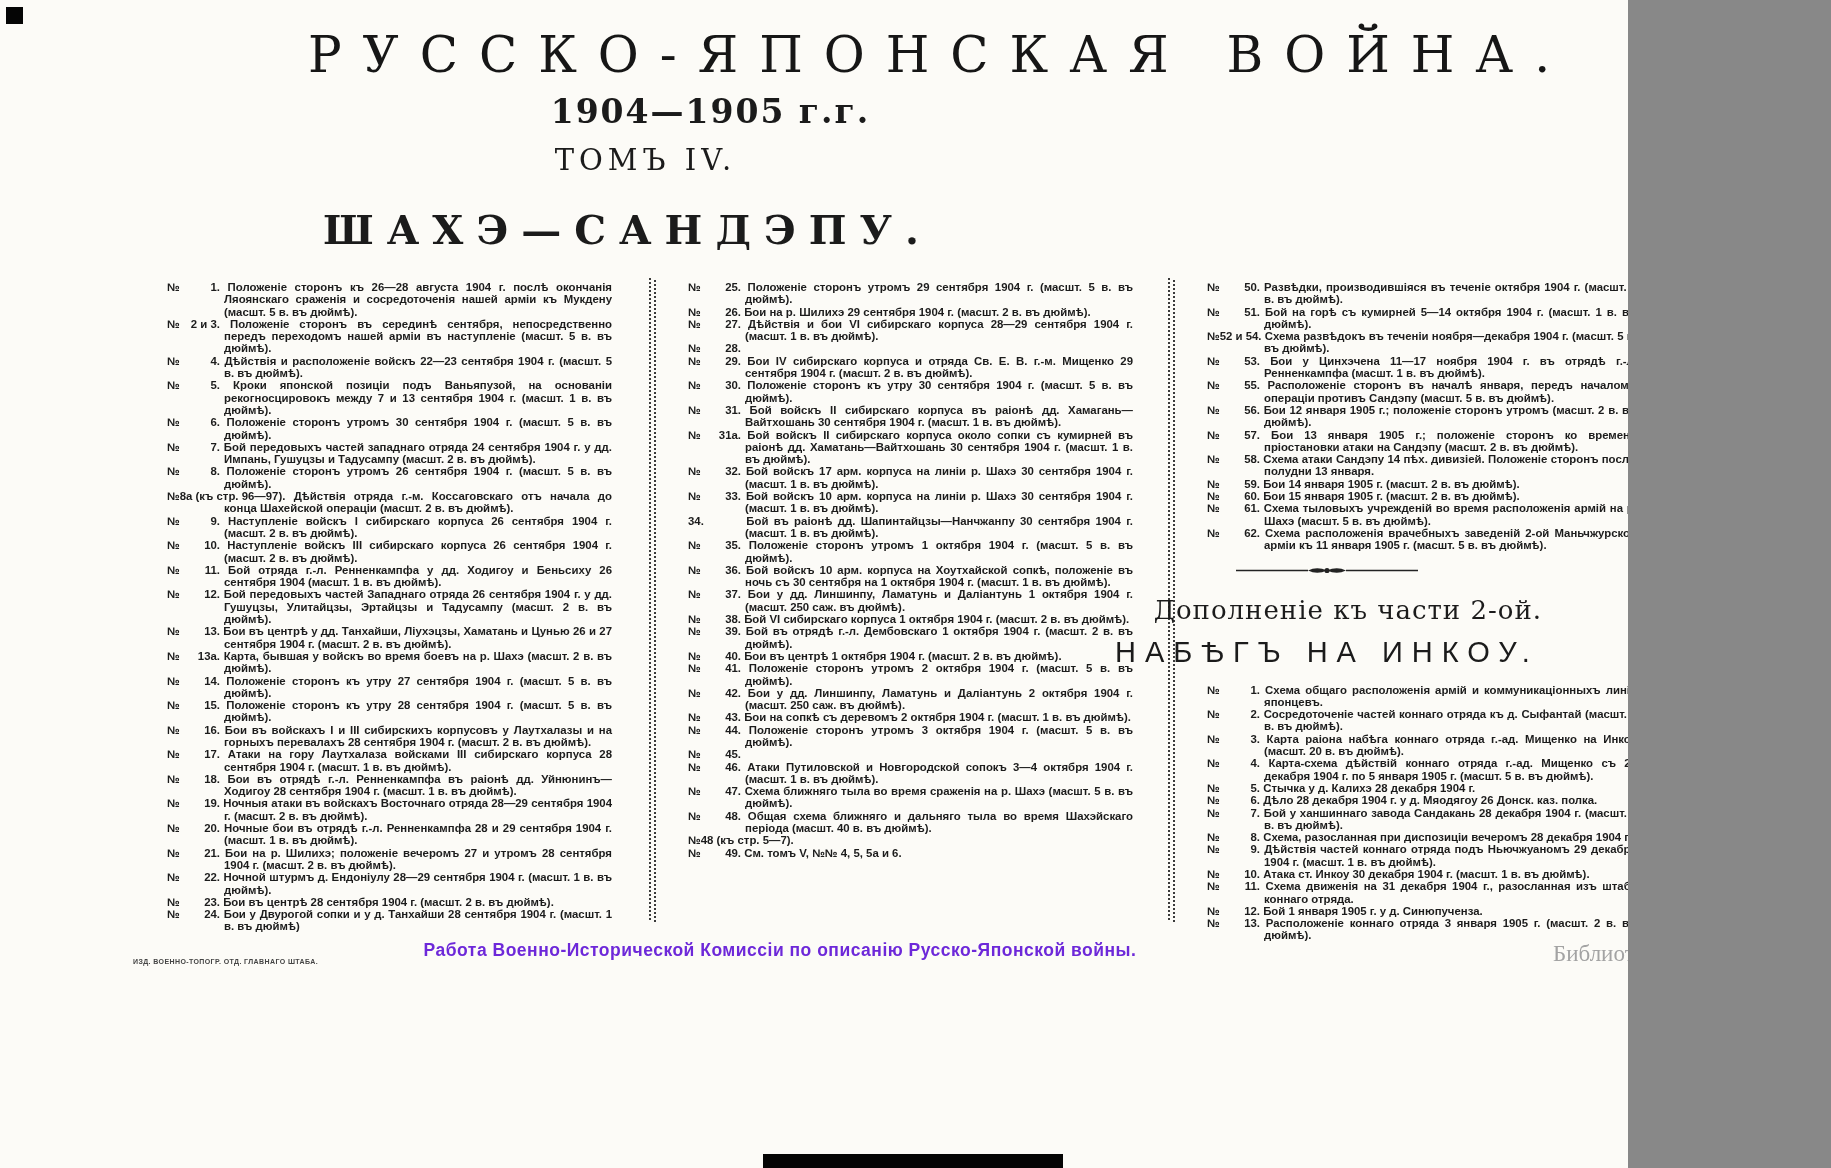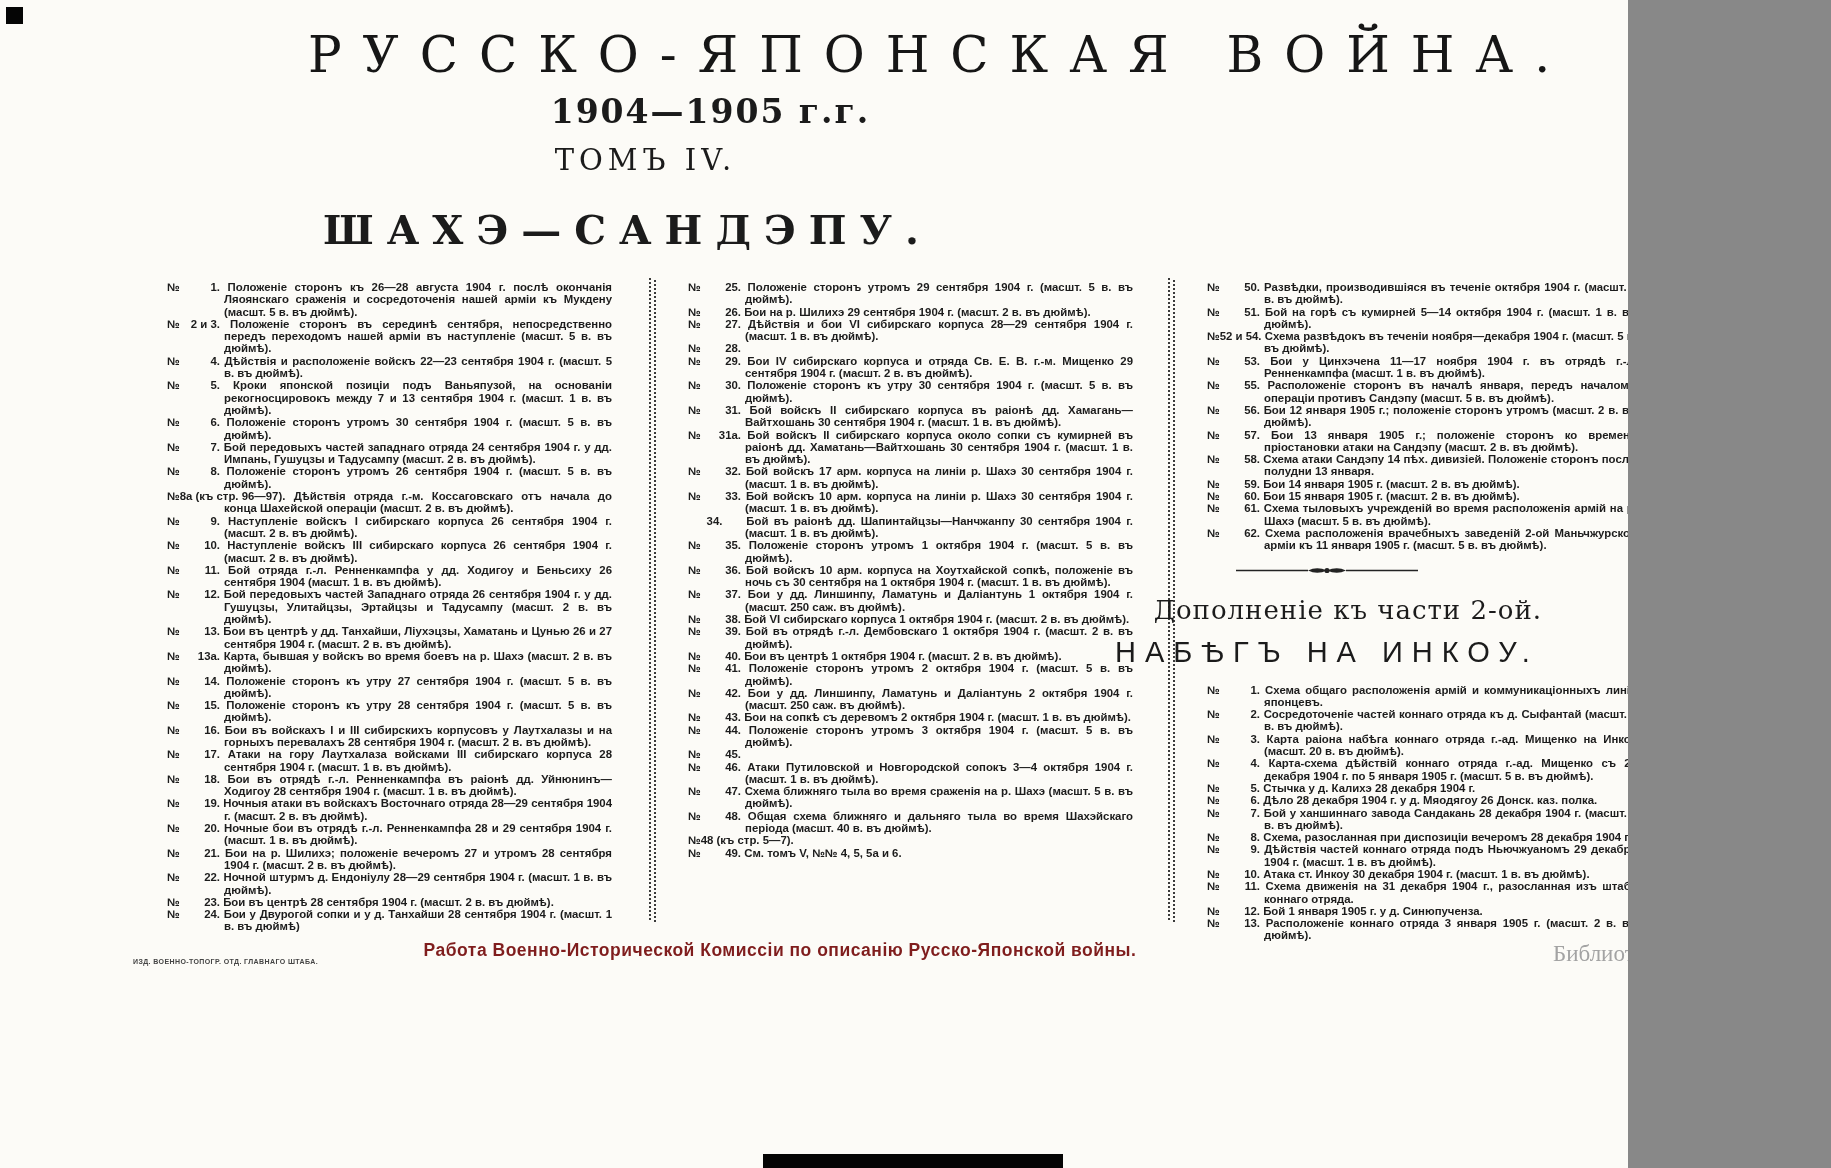--- a/index.html
+++ b/index.html
@@ -21,42 +21,42 @@
          font-size:40px;font-weight:700;letter-spacing:13px;}
   
   .col{position:absolute;top:281px;}
   .col-1{left:167px;width:445px;}
   .col-2{left:688px;width:445px;}
   .col-3{left:1207px;width:430px;}
   .entry{padding-left:57px;text-indent:-57px;text-align:justify;
          font-size:11.4px;line-height:12.3px;font-weight:700;color:#1c1c1c;}
   .entry .n{display:inline-flex;justify-content:space-between;min-width:53px;
             text-indent:0;white-space:nowrap;}
-  .entry .n.noNo{justify-content:center;}
+  .entry .n.noNo{justify-content:flex-start;}
   
   .vsep{position:absolute;top:278px;height:644px;width:7px;
         background-image:
           repeating-linear-gradient(to bottom,#3a3a3a 0 2px,rgba(0,0,0,0) 2px 4px),
           repeating-linear-gradient(to bottom,rgba(0,0,0,0) 0 2px,#3a3a3a 2px 4px);
         background-size:2px 100%,2px 100%;
         background-position:0 0,100% 0;
         background-repeat:no-repeat;}
   .vsep-1{left:649px;}
   .vsep-2{left:1168px;}
   
   .supp-head{width:100%;transform:translateX(-95px);text-align:center;}
   .divider-wrap{margin-top:10px;}
   .supp-h1{margin-top:15px;font-family:"DejaVu Serif","Liberation Serif",serif;
            font-size:26px;font-weight:500;letter-spacing:1px;white-space:nowrap;text-align:right;}
   .supp-h2{margin-top:11px;font-family:Liberation Sans, sans-serif;
            font-size:29px;font-weight:500;letter-spacing:9px;white-space:nowrap;}
   .supp-entries{margin-top:15px;}
   
   .footer-credit{position:absolute;left:0;top:940px;width:1560px;text-align:center;
-                 font-size:17.5px;font-weight:700;letter-spacing:0.5px;color:#7f1d1d;}
+                 font-size:17.5px;font-weight:700;letter-spacing:0.5px;color:#6d28d9;}
   .imprint{position:absolute;left:133px;top:958px;font-size:7px;font-weight:700;
            letter-spacing:0.4px;color:#444;}
   .watermark{position:absolute;left:1553px;top:941px;
              font-family:"Liberation Serif","DejaVu Serif",serif;
              font-size:23px;color:#a3a3a3;white-space:nowrap;}
 </style>
 </head>
 <body>
 
 <div class="page">

